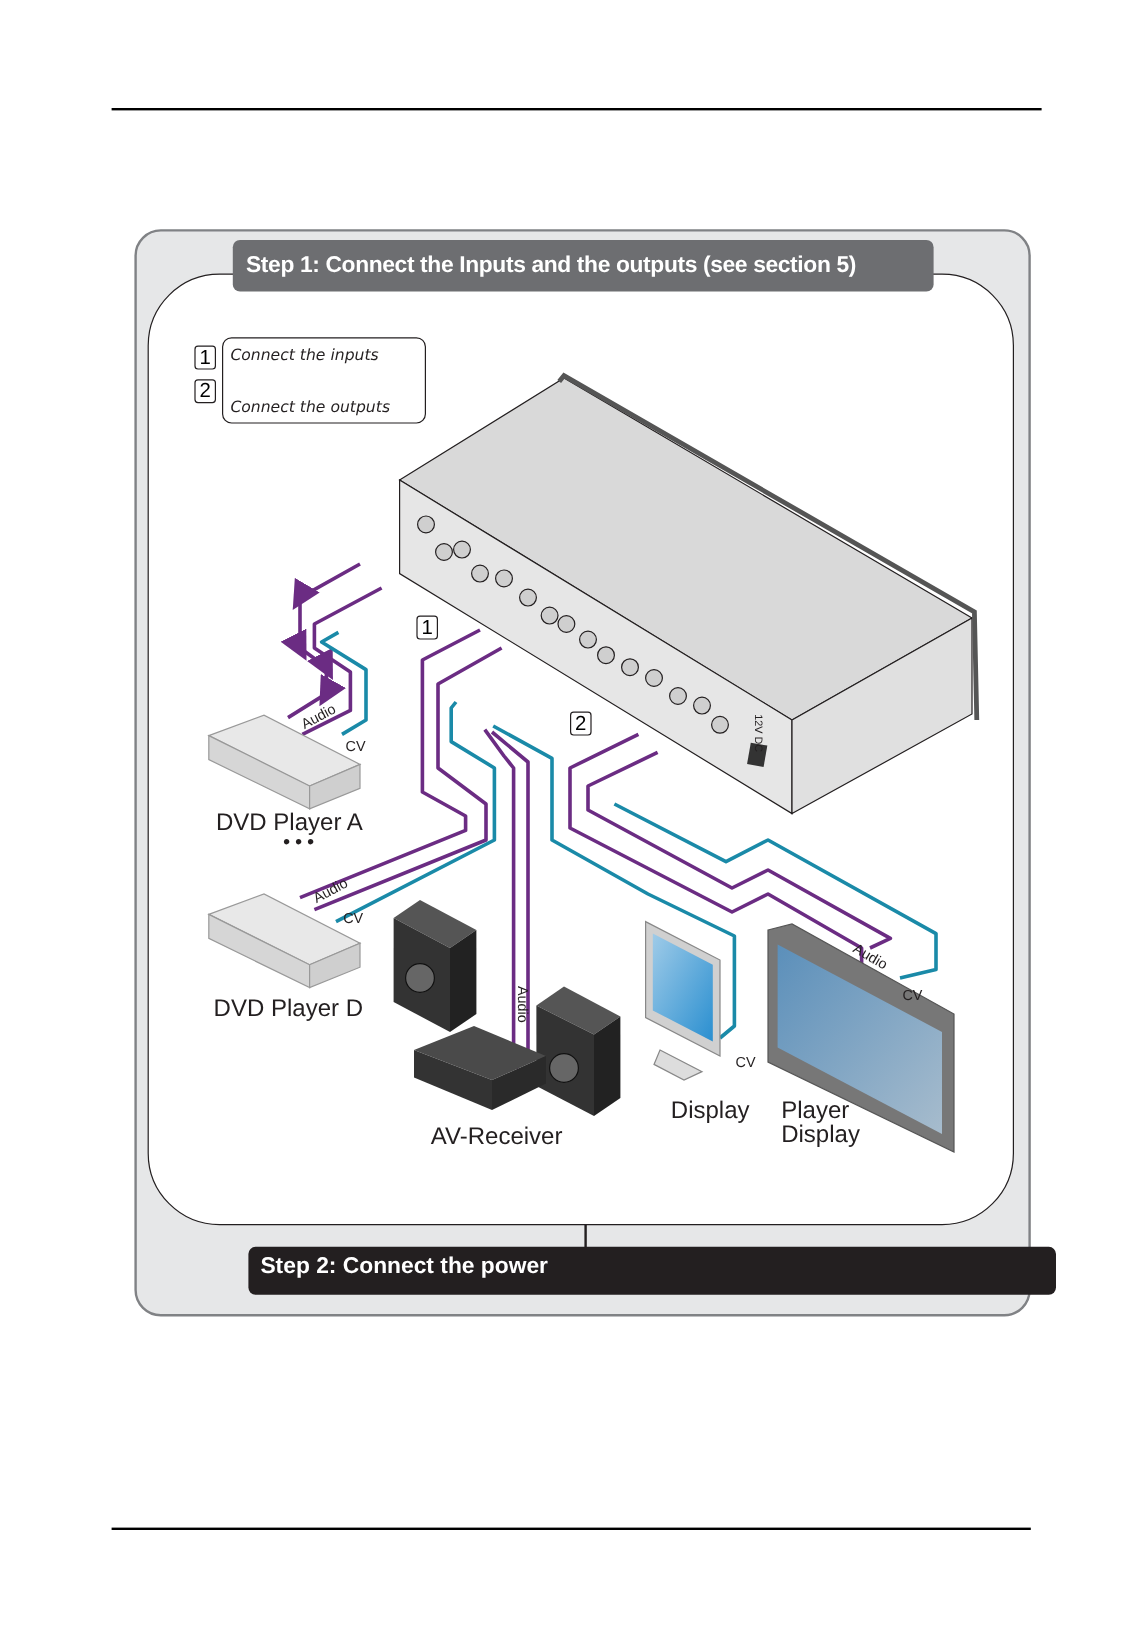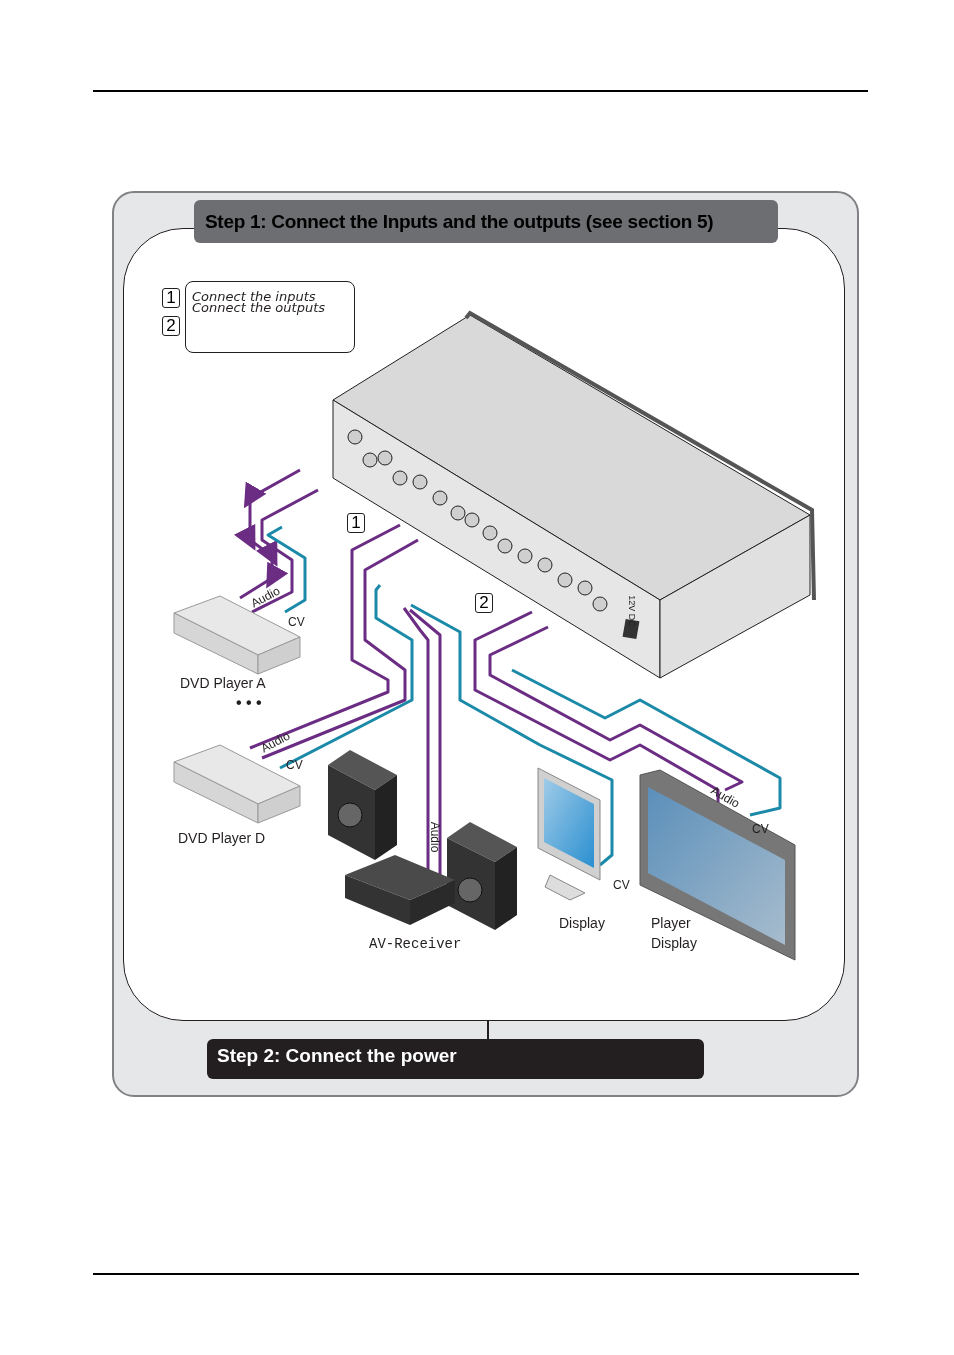--- a/index.html
+++ b/index.html
@@ -2,28 +2,28 @@
 <html><head>
 <meta charset="utf-8">
 <style>
   html,body{margin:0;padding:0;background:#fff;}
   body{width:954px;height:1355px;position:relative;overflow:hidden;font-family:"Liberation Sans",sans-serif;}
   .rule{position:absolute;height:2px;background:#000;}
   #rule-top{left:93px;top:90px;width:775px;}
   #rule-bottom{left:93px;top:1273px;width:766px;}
   #panel{position:absolute;left:112px;top:191px;width:747px;height:906px;background:#e6e7e8;border:2px solid #808285;border-radius:22px;box-sizing:border-box;}
   #inner{position:absolute;left:123px;top:228px;width:722px;height:793px;background:#fff;border:1.5px solid #231f20;border-radius:60px;box-sizing:border-box;}
-  #step1{position:absolute;left:194px;top:200px;width:584px;height:43px;background:#6d6e71;border-radius:6px;color:#000000;font-weight:bold;font-size:19px;line-height:43px;padding-left:11px;box-sizing:border-box;letter-spacing:-0.3px;}
+  #step1{position:absolute;left:194px;top:200px;width:584px;height:43px;background:#6d6e71;border-radius:6px;color:#ffffff;font-weight:bold;font-size:19px;line-height:43px;padding-left:11px;box-sizing:border-box;letter-spacing:-0.3px;}
   #connector-line{position:absolute;left:487px;top:1020px;width:1.5px;height:20px;background:#231f20;}
-  #step2{position:absolute;left:207px;top:1039px;width:497px;height:40px;background:#231f20;border-radius:6px;color:#fff;font-weight:bold;font-size:19px;line-height:34px;padding-left:10px;box-sizing:border-box;}
+  #step2{position:absolute;left:207px;top:1039px;width:673px;height:40px;background:#231f20;border-radius:6px;color:#fff;font-weight:bold;font-size:19px;line-height:34px;padding-left:10px;box-sizing:border-box;}
   #legend-box{position:absolute;left:185px;top:281px;width:170px;height:72px;border:1.5px solid #231f20;border-radius:8px;box-sizing:border-box;background:#fff;}
   .num-badge{position:absolute;width:18px;height:20px;border:1.5px solid #231f20;border-radius:3px;box-sizing:border-box;font-size:17px;line-height:18px;text-align:center;background:#fff;}
   .legend-text{position:absolute;font-family:"DejaVu Sans",sans-serif;font-size:13px;font-style:italic;color:#231f20;}
   svg#diagram{position:absolute;left:0;top:0;}
-  .lbl{position:absolute;color:#231f20;font-size:14px;}
+  .lbl{position:absolute;color:#231f20;font-size:20px;}
   .small{font-size:12px;}
 </style>
 </head>
 <body>
 
 <div class="rule" id="rule-top"></div>
 
 <div id="panel"></div>
 <div id="inner"></div>
 
@@ -130,38 +130,38 @@
     <polygon points="648,787 785,860 785,945 648,873" fill="url(#plas)"></polygon>
   </g>
 </svg>
 
 <div id="step1">Step 1: Connect the Inputs and the outputs (see section 5)</div>
 
 <div id="legend-box"></div>
 <div class="num-badge" style="left:162px;top:288px;">1</div>
 <div class="num-badge" style="left:162px;top:316px;">2</div>
 <div class="legend-text" style="left:192px;top:289px;">Connect the inputs</div>
-<div class="legend-text" style="left:192px;top:300px;">Connect the outputs</div>
+<div class="legend-text" style="left:192px;top:332px;">Connect the outputs</div>
 
 <div class="num-badge" style="left:347px;top:513px;">1</div>
 <div class="num-badge" style="left:475px;top:593px;">2</div>
 
 <div class="lbl small" style="left:616px;top:606px;font-size:9px;transform:rotate(90deg);">12V DC</div>
 
 <div class="lbl small" style="left:250px;top:590px;transform:rotate(-28deg);">Audio</div>
 <div class="lbl small" style="left:288px;top:615px;">CV</div>
 <div class="lbl" style="left:180px;top:675px;">DVD Player A</div>
 <div class="lbl" style="left:236px;top:694px;font-size:16px;font-weight:bold;">• • •</div>
 
 <div class="lbl small" style="left:260px;top:735px;transform:rotate(-28deg);">Audio</div>
 <div class="lbl small" style="left:286px;top:758px;">CV</div>
 <div class="lbl" style="left:178px;top:830px;">DVD Player D</div>
 
 <div class="lbl small" style="left:420px;top:830px;transform:rotate(90deg);">Audio</div>
-<div class="lbl" style="left:369px;top:936px;font-family:Liberation Mono, monospace;">AV-Receiver</div>
+<div class="lbl" style="left:359px;top:936px;">AV-Receiver</div>
 
 <div class="lbl small" style="left:613px;top:878px;">CV</div>
 <div class="lbl" style="left:559px;top:915px;">Display</div>
 
 <div class="lbl small" style="left:710px;top:790px;transform:rotate(30deg);">Audio</div>
 <div class="lbl small" style="left:752px;top:822px;">CV</div>
 <div class="lbl" style="left:651px;top:915px;">Player</div>
 <div class="lbl" style="left:651px;top:935px;">Display</div>
 
 <div id="connector-line"></div>

